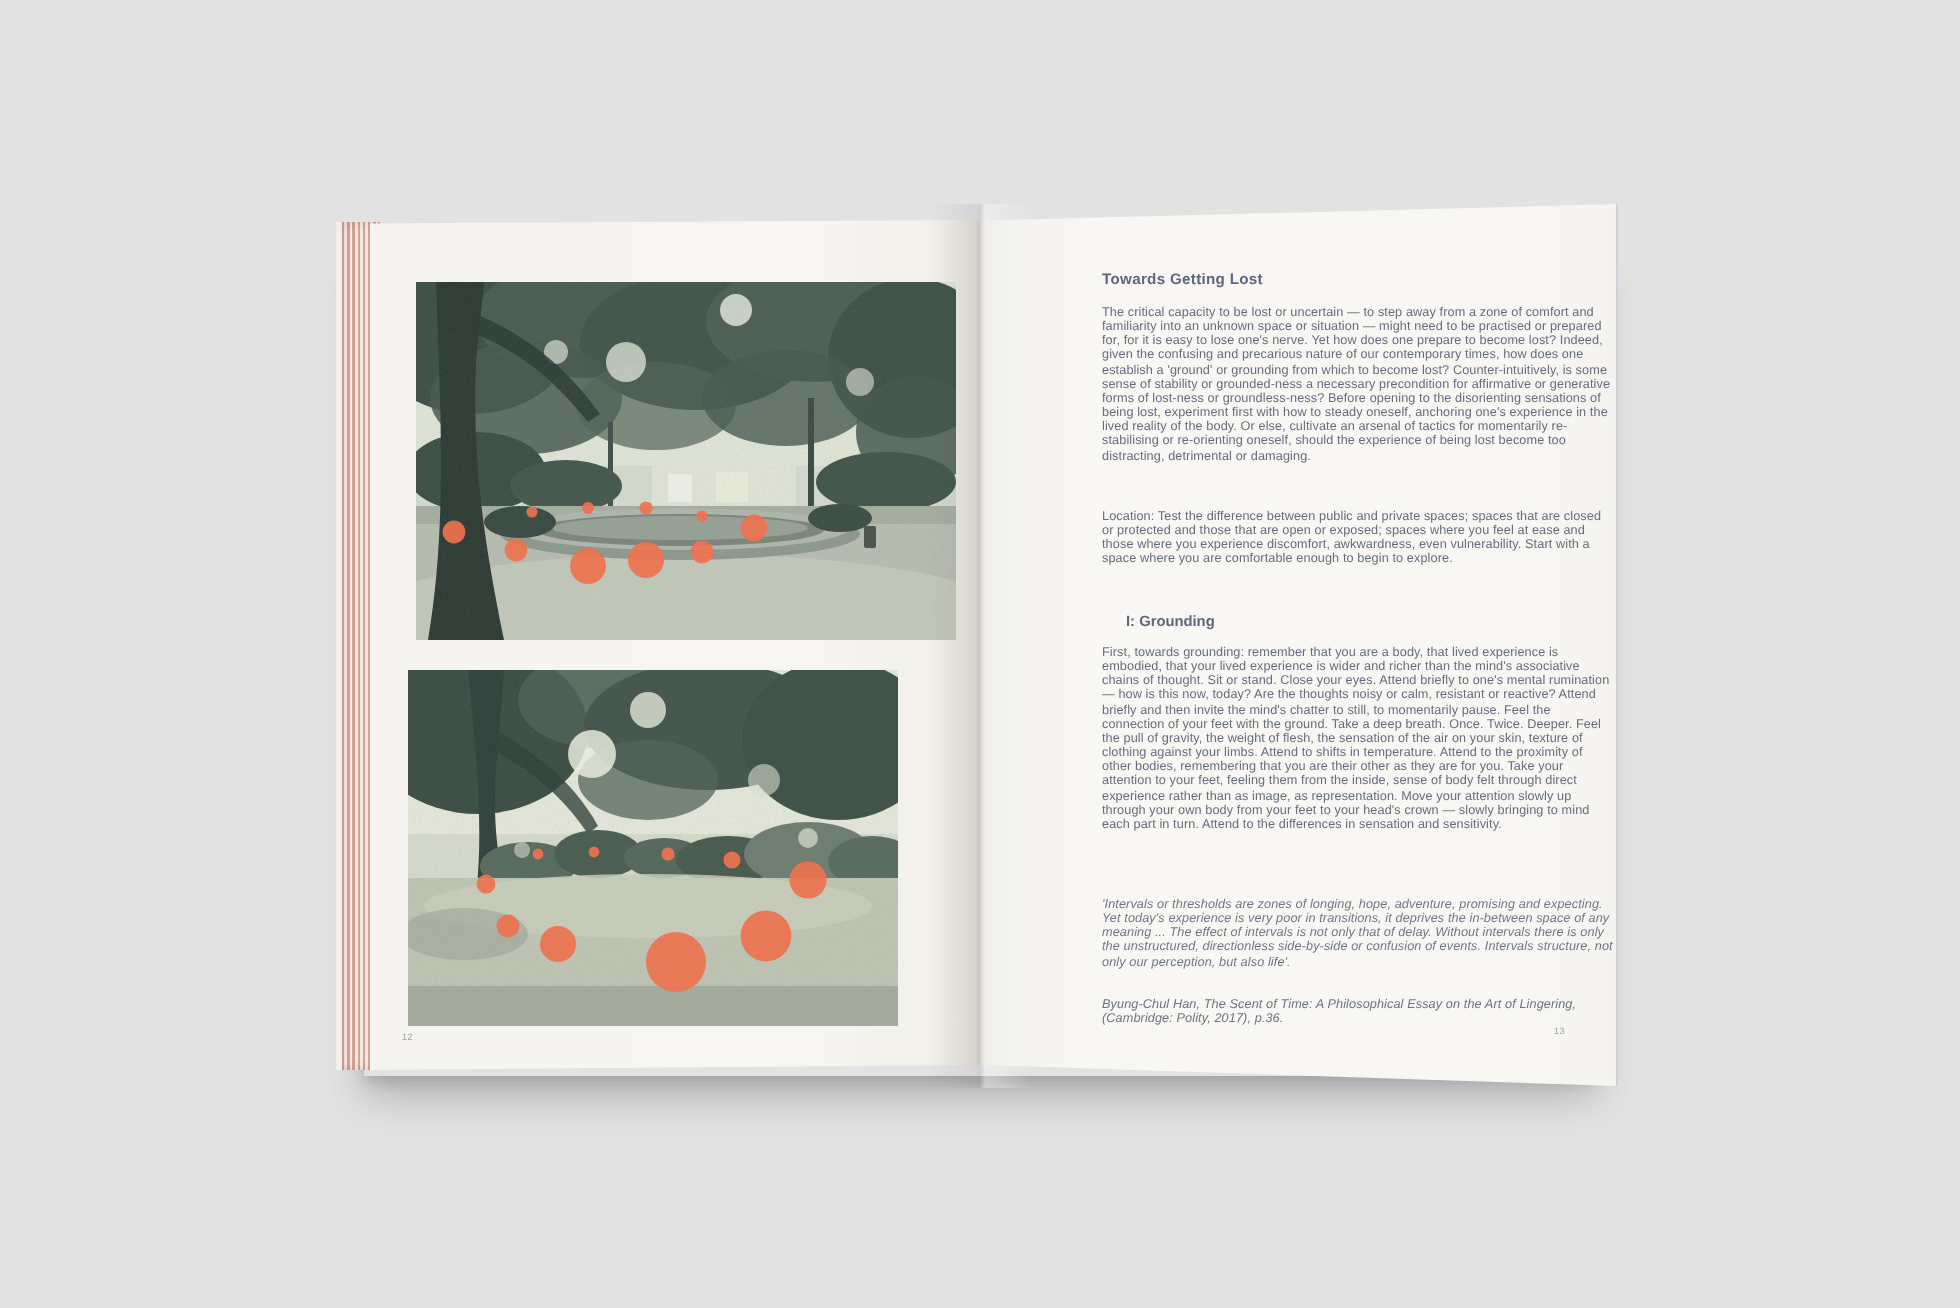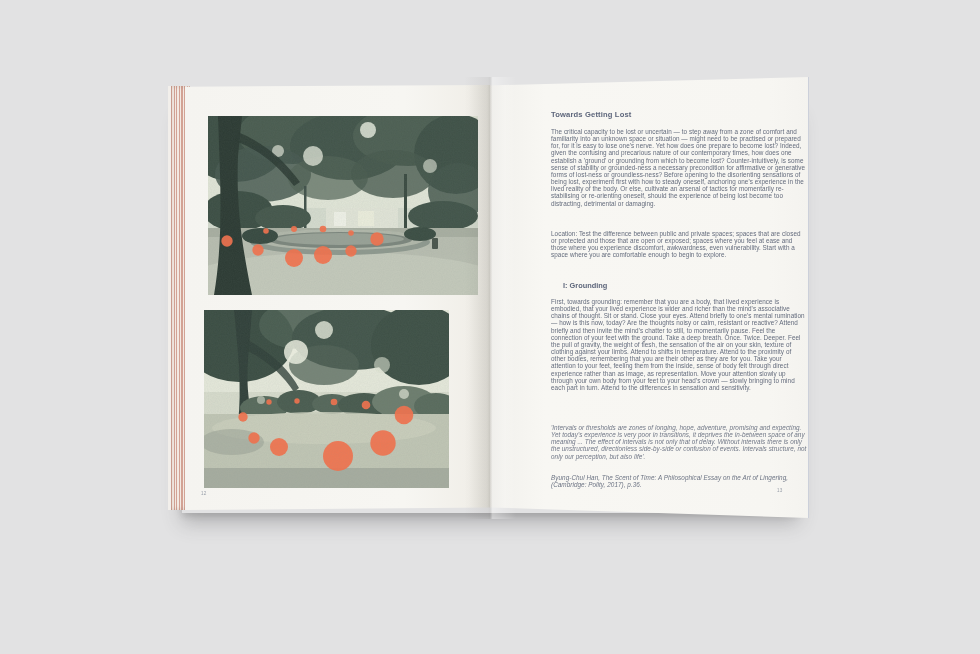--- a/index.html
+++ b/index.html
@@ -2,21 +2,21 @@
 <html><head>
 <meta charset="utf-8">
 <style>
   html,body{margin:0;padding:0;}
   body{
     width:980px;height:654px;
     background:#e2e2e3;
     font-family:"Liberation Sans", sans-serif;
     overflow:hidden;position:relative;
   }
-  .book{position:absolute;left:168px;top:77px;width:640px;height:442px;}
+  .book{position:absolute;left:168px;top:102px;width:640px;height:442px;}
   .book-shadow{
     position:absolute;left:14px;top:30px;right:10px;bottom:6px;
     box-shadow:0 10px 18px rgba(70,70,72,.30), 0 3px 6px rgba(70,70,72,.18);
     background:transparent;
   }
   .page-edges-left{
     position:absolute;left:0;top:9px;width:19px;height:424px;
     background:
       repeating-linear-gradient(90deg,
         #d2a294 0px,#d2a294 1.2px,

